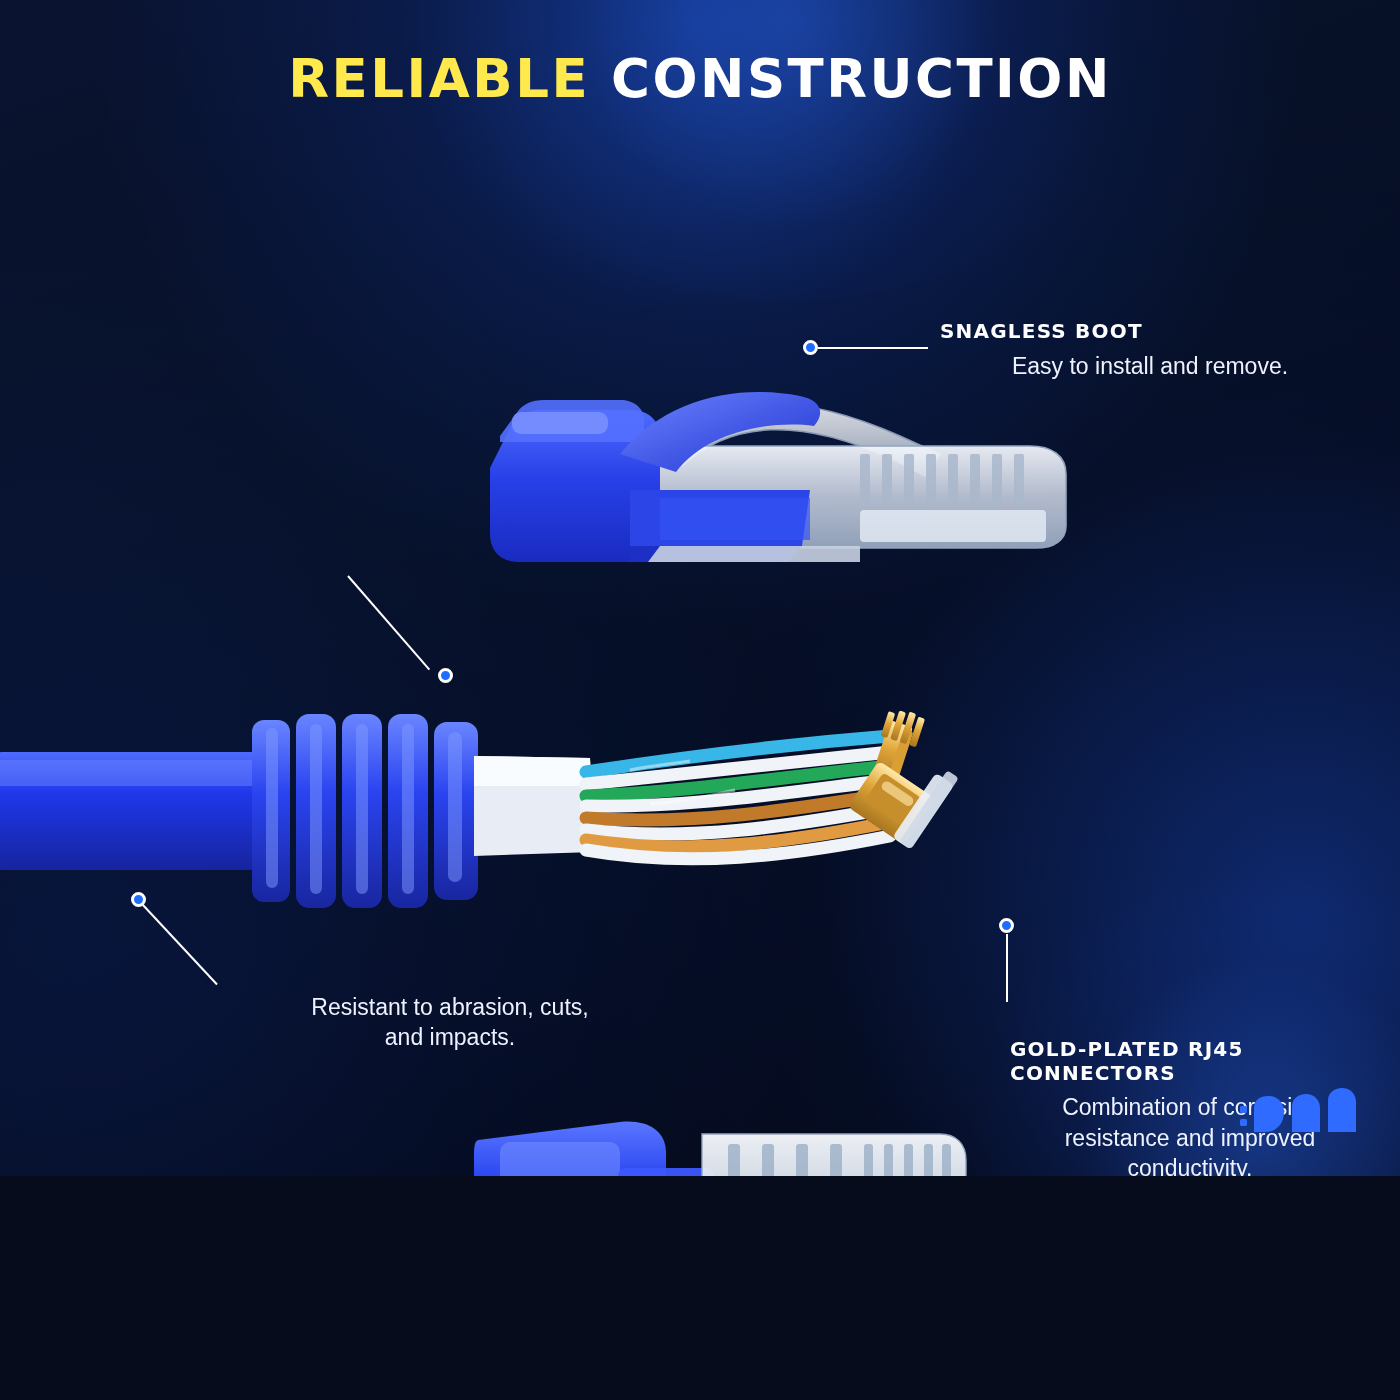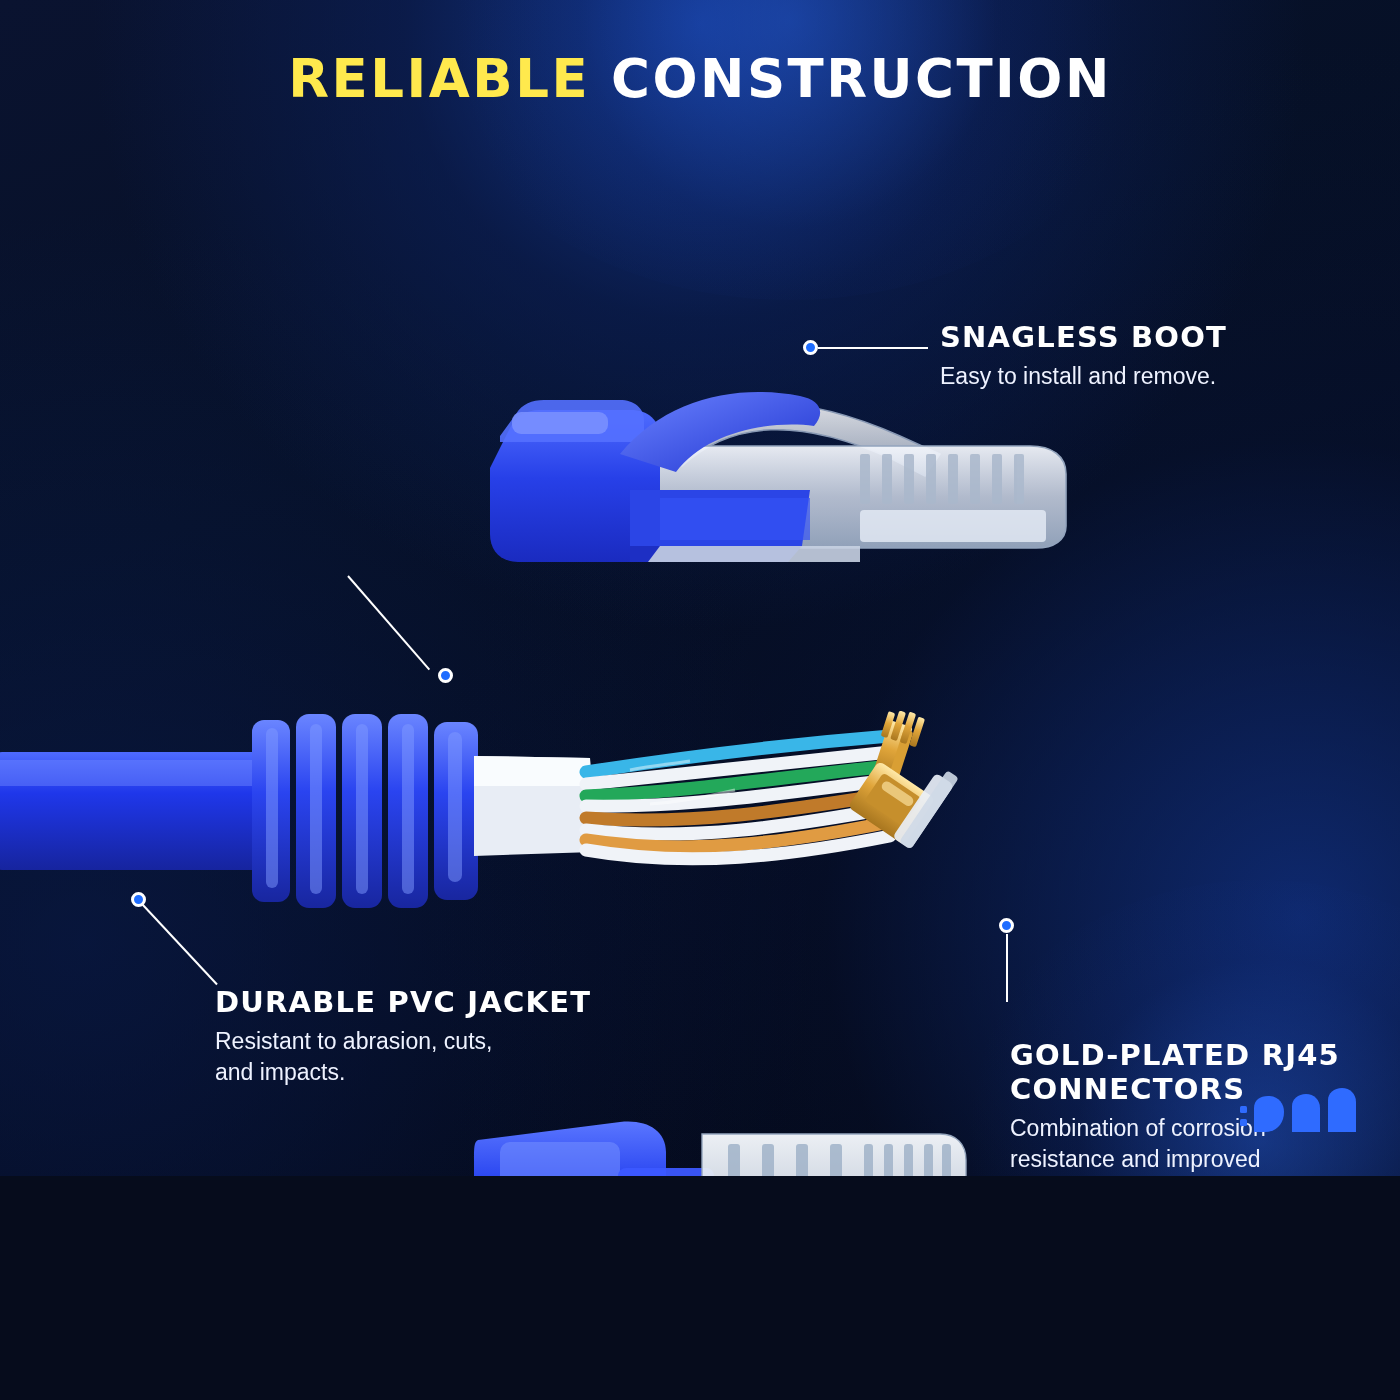--- a/index.html
+++ b/index.html
@@ -26,28 +26,28 @@
     color:#ffffff;
     font-family:"DejaVu Sans", sans-serif;
   }
   .title .hl{color:#ffe94d;}
 
   
   .callout{position:absolute;color:#ffffff;}
   .callout .ct{
     font-family:"DejaVu Sans", sans-serif;
     font-weight:bold;letter-spacing:1.2px;
-    font-size:29px;line-height:1.18;
+    font-size:20px;line-height:1.18;
     color:#ffffff;white-space:pre-line;
   }
   .callout .cb{
     margin-top:7px;
     font-family:"Liberation Sans", sans-serif;
     font-size:23px;line-height:1.32;color:#eef2ff;
-    white-space:pre-line;font-weight:400;
+    white-space:pre-line;font-weight:400;text-align:center;
   }
 
   #co-snagless{top:320px;left:940px;width:420px;}
   #co-strain{top:512px;left:30px;width:430px;}
   #co-pvc{top:985px;left:215px;width:470px;}
   #co-gold{top:1010px;left:1010px;width:360px;margin-top:28px;}
 
   
   .dot{
     position:absolute;width:15px;height:15px;border-radius:50%;
@@ -257,21 +257,20 @@
     <div class="ct">SNAGLESS BOOT</div>
     <div class="cb">Easy to install and remove.</div>
   </div>
 
   <div class="dot" style="left:438px;top:668px;"></div>
   <div class="leader" style="left:348px;top:575px;width:124px;transform:rotate(49deg);"></div>
 
   <div class="dot" style="left:131px;top:892px;"></div>
   <div class="leader" style="left:142px;top:903px;width:110px;transform:rotate(47deg);"></div>
   <div class="callout" id="co-pvc">
-    <div class="ct">DURABLE PVC JACKET</div>
     <div class="cb">Resistant to abrasion, cuts,
 and impacts.</div>
   </div>
 
   <div class="dot" style="left:999px;top:918px;"></div>
   <div class="leader" style="left:1007px;top:933px;width:68px;transform:rotate(90deg);"></div>
   <div class="callout" id="co-gold">
     <div class="ct">GOLD-PLATED RJ45
 CONNECTORS</div>
     <div class="cb">Combination of corrosion

